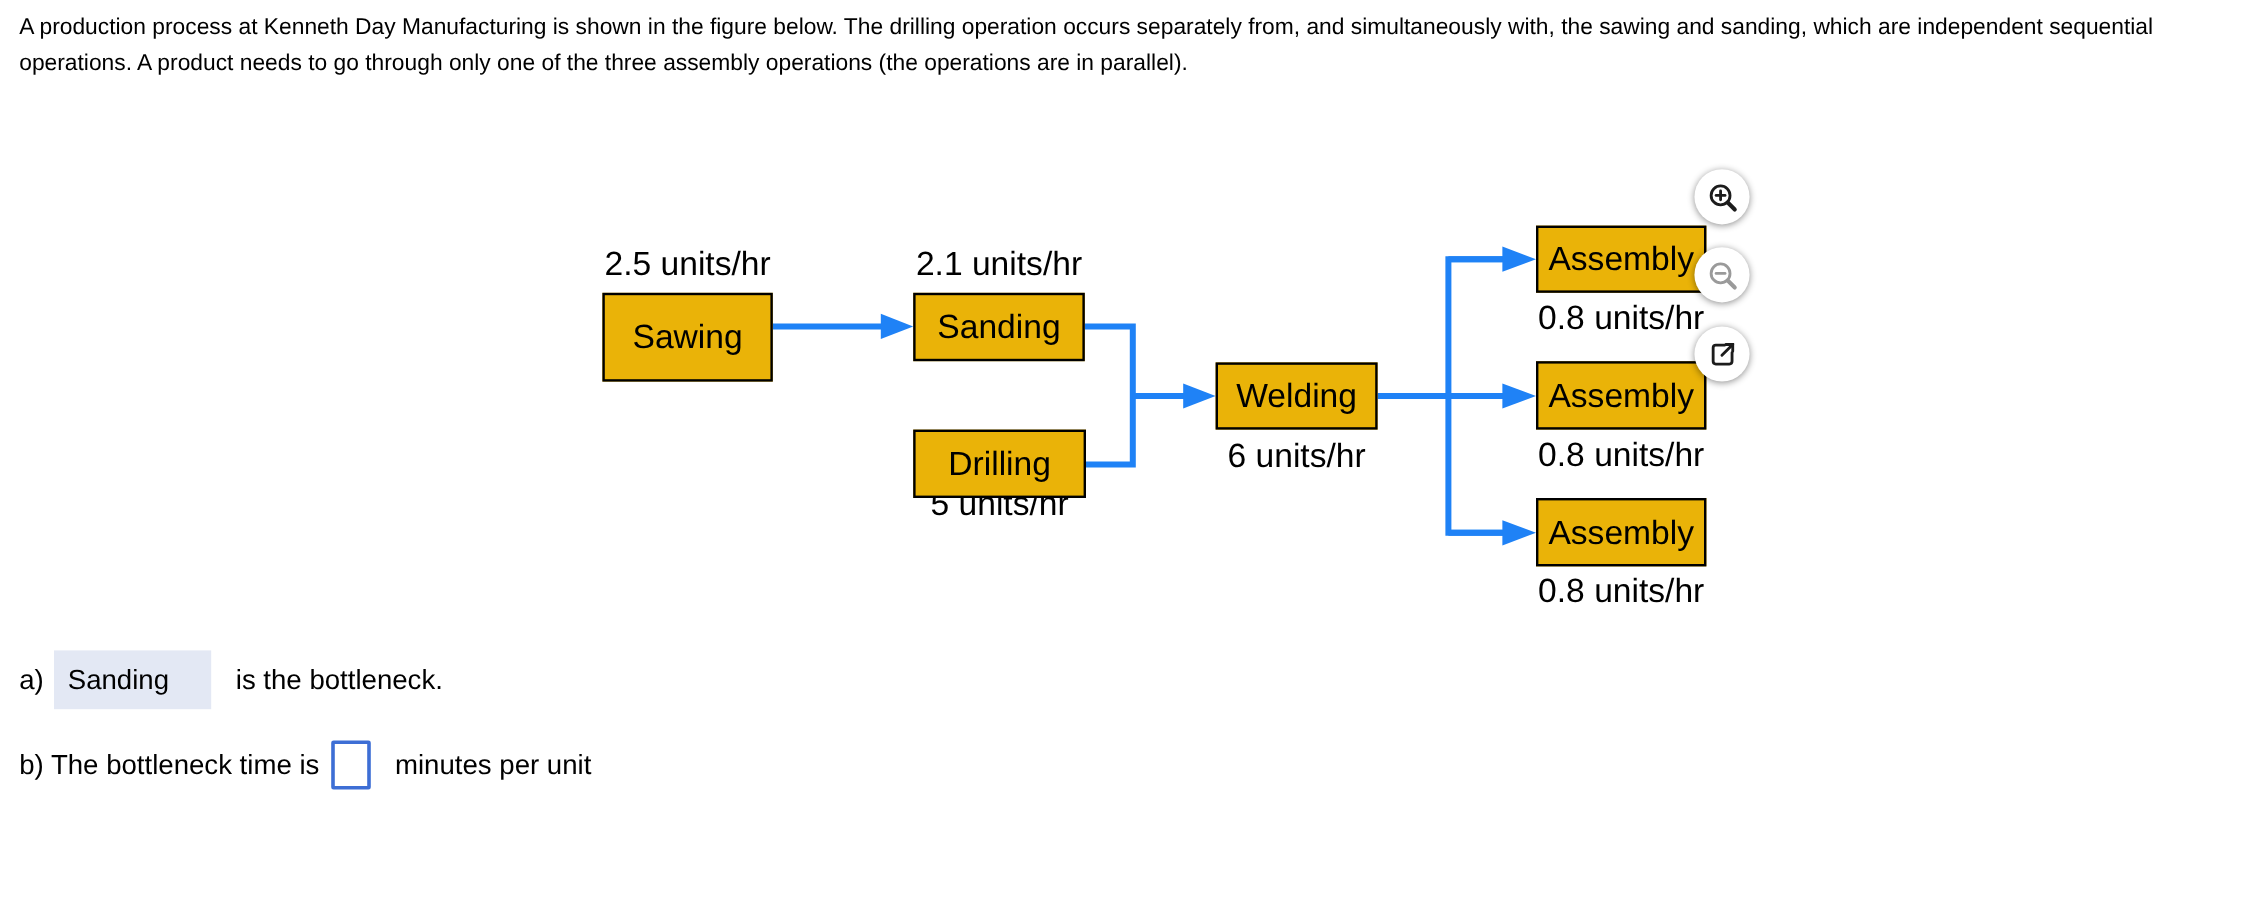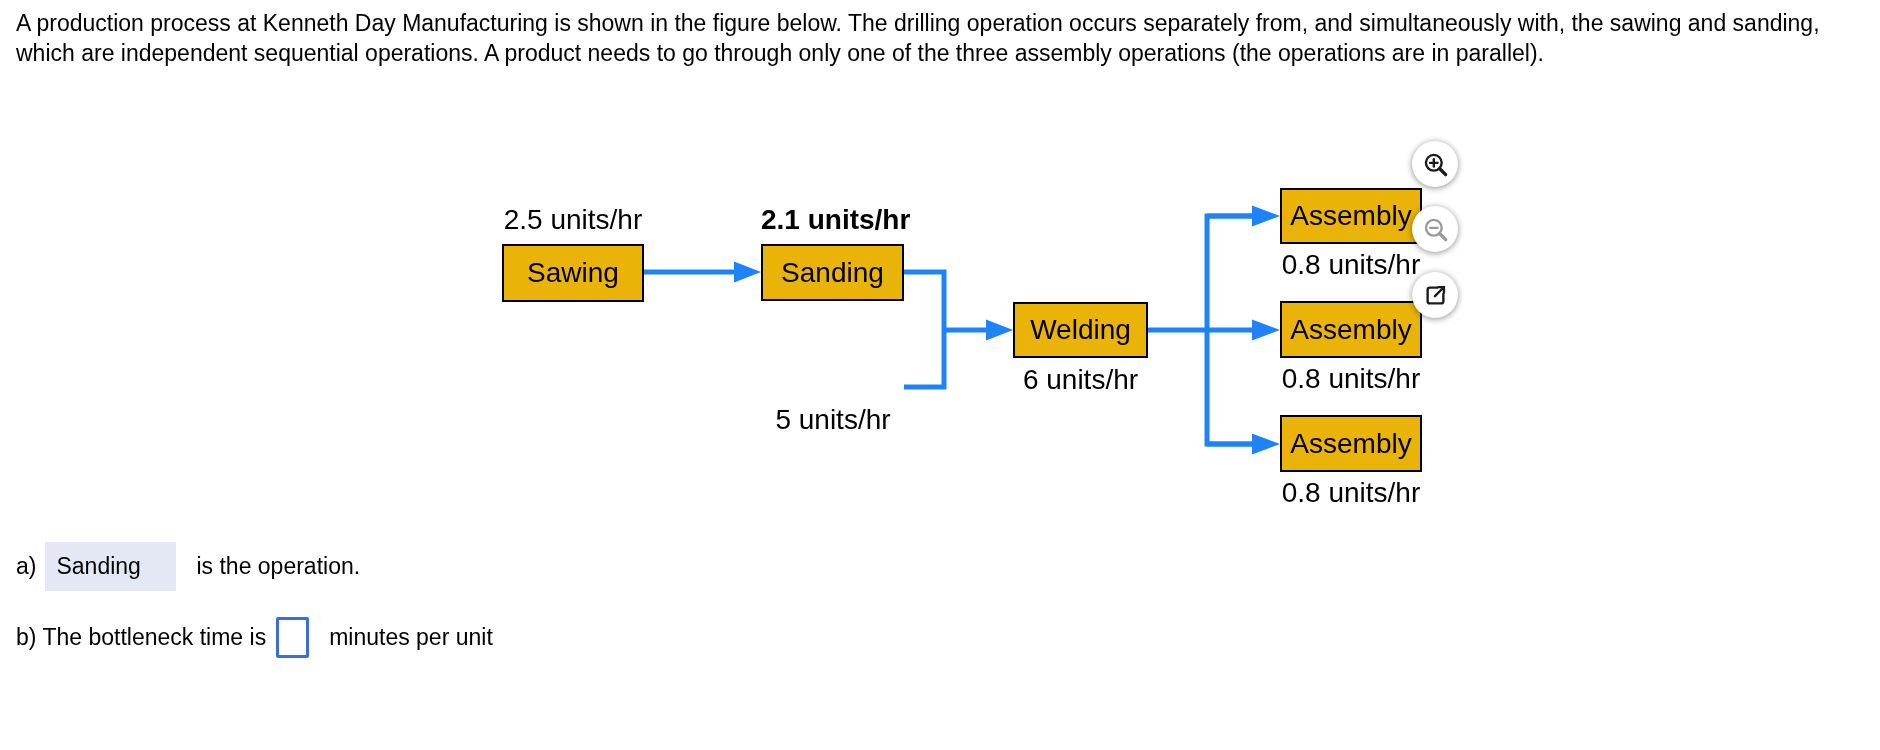--- a/index.html
+++ b/index.html
@@ -4,21 +4,21 @@
 <style>
   html,body { margin:0; padding:0; }
   body {
     width:1880px; height:750px; position:relative;
     background:#ffffff; color:#000;
     font-family:"Liberation Sans", sans-serif;
     overflow:hidden;
   }
   .para {
     position:absolute; left:16px; top:8px; width:1828px;
-    font-size:23px; line-height:30px;
+    font-size:19px; line-height:30px;
   }
   
   .diagram { position:absolute; left:0; top:0; width:1880px; height:750px;margin-left:40px; }
   .connectors { position:absolute; left:0; top:0; pointer-events:none; }
   .connectors path { stroke:var(--arrow,#1f82f6); stroke-width:5; fill:none; }
   .connectors polygon { fill:var(--arrow,#1f82f6); }
   .node {
     position:absolute; box-sizing:border-box;
     border:2.5px solid #000; background:#eab308;
     display:flex; align-items:center; justify-content:center;
@@ -83,29 +83,30 @@
     <path d="M1214 216 H1167 V444 H1214"></path>
 
     <path d="M1167 216 H1214"></path>
     <path d="M1167 444 H1214"></path>
     <polygon points="1212,205.5 1212,226.5 1240,216"></polygon>
     <polygon points="1212,319.5 1212,340.5 1240,330"></polygon>
     <polygon points="1212,433.5 1212,454.5 1240,444"></polygon>
   </svg>
 
   <div class="rate" style="left:462px;width:142px;top:204px;">2.5 units/hr</div>
-  <div class="rate" style="left:721px;width:143px;top:204px;font-weight:bold;">2.1 units/hr</div>
+  <div class="rate" style="left:721px;width:143px;top:204px;">2.1 units/hr</div>
   <div class="rate" style="left:721px;width:144px;top:404px;">5 units/hr</div>
   <div class="rate" style="left:973px;width:135px;top:364px;">6 units/hr</div>
   <div class="rate" style="left:1240px;width:142px;top:249px;">0.8 units/hr</div>
   <div class="rate" style="left:1240px;width:142px;top:363px;">0.8 units/hr</div>
   <div class="rate" style="left:1240px;width:142px;top:477px;">0.8 units/hr</div>
 
-  <div class="node" style="left:462px;top:244px;width:142px;height:58px;">Sawing</div>
+  <div class="node" style="left:462px;top:244px;width:142px;height:74px;">Sawing</div>
   <div class="node" style="left:721px;top:244px;width:143px;height:57px;">Sanding</div>
+  <div class="node" style="left:721px;top:358px;width:144px;height:57px;">Drilling</div>
   <div class="node" style="left:973px;top:302px;width:135px;height:56px;">Welding</div>
   <div class="node" style="left:1240px;top:188px;width:142px;height:56px;">Assembly</div>
   <div class="node" style="left:1240px;top:301px;width:142px;height:57px;">Assembly</div>
   <div class="node" style="left:1240px;top:415px;width:142px;height:57px;">Assembly</div>
 </div>
 
 <button class="tool-btn" style="top:141px;">
   <span>
     <svg width="27" height="27" viewBox="0 0 24 24">
       <circle class="icon-stroke" cx="10.5" cy="10.5" r="7"></circle>
@@ -132,20 +133,20 @@
       <path class="icon-stroke" d="M14.5 4.5 H19.5 V9.5"></path>
     </svg>
   </span>
 </button>
 
 <div class="answer-line-a">
   <span>a)</span>
   <span class="answer-highlight">
     <span>Sanding</span>
   </span>
-  <span class="after-highlight">is the operation.</span>
+  <span class="after-highlight">is the bottleneck.</span>
 </div>
 
 <div class="answer-line-b">
   <span>b) The bottleneck time is</span>
   <input class="answer-input" type="text" value="" style="">
   <span class="b-mid">minutes per unit</span>
 </div>
 
 </body></html>

